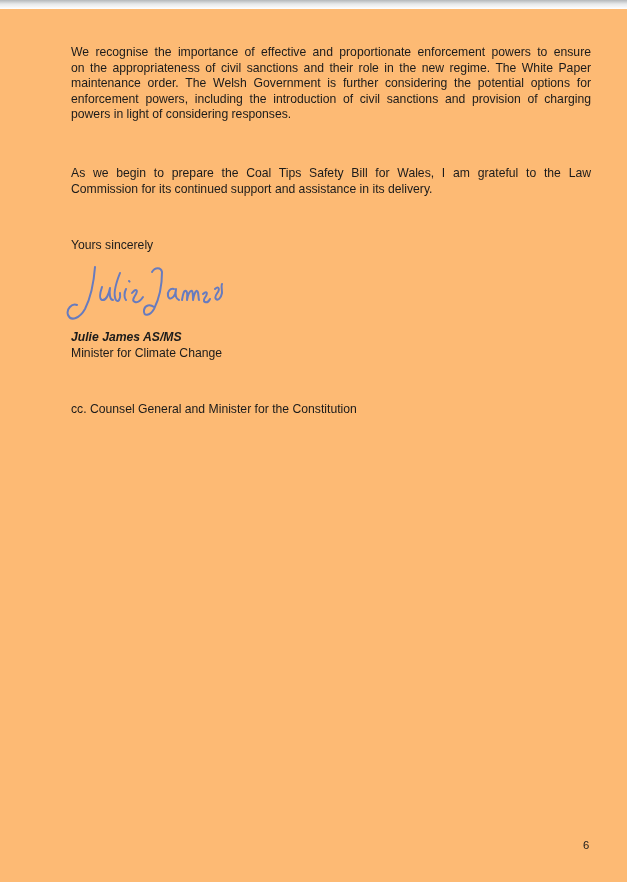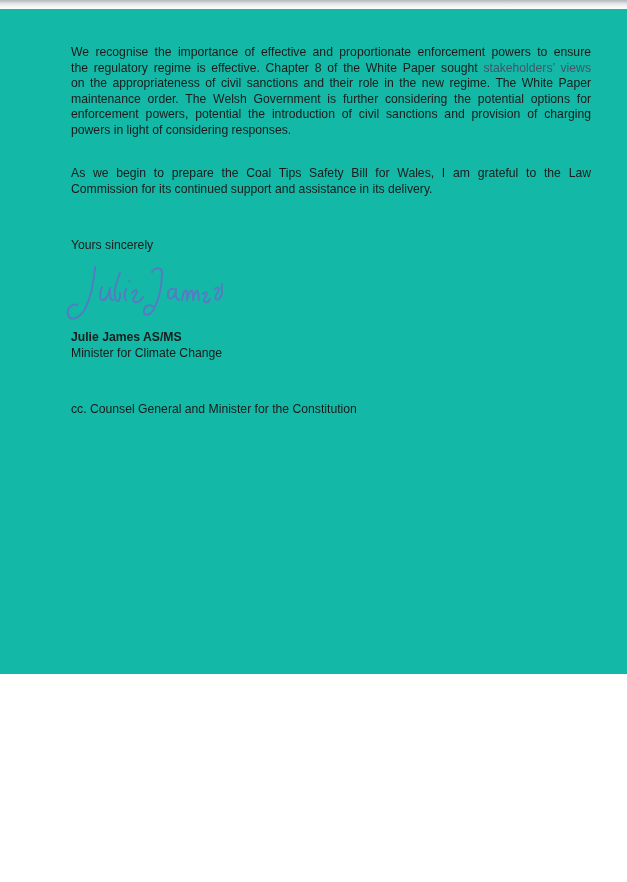--- a/index.html
+++ b/index.html
@@ -3,22 +3,22 @@
 <meta charset="utf-8">
 <style>
   html, body {
     margin: 0;
     padding: 0;
     background: #ffffff;
   }
   .page {
     position: relative;
     width: 627px;
-    height: 674px;
-    background: #14b8a6;
+    height: 882px;
+    background: #fdba74;
     overflow: hidden;
     font-family: "Liberation Sans", "DejaVu Sans", sans-serif;
     color: #1b1b1b;
   }
   .top-shadow {
     position: absolute;
     top: 0; left: 0; right: 0;
     height: 9px;
     background: linear-gradient(to bottom, #b4b8bb 0%, #e7e9ea 45%, #ffffff 100%);
   }
@@ -34,21 +34,21 @@
     text-align-last: justify;
   }
   .jline.lastline {
     text-align-last: left;
   }
   .highlight {
     color: #44546a;
   }
   .closing { top: 238px; }
   .sig-block { top: 330px; }
-  .sig-block .name { font-weight: bold; }
+  .sig-block .name { font-weight: bold; font-style: italic; }
   .cc-line { top: 402px; }
   .signature-svg {
     position: absolute;
     left: 60px;
     top: 261px;
   }
   .page-number {
     position: absolute;
     left: 583px;
     top: 839px;
@@ -58,24 +58,23 @@
 </style>
 </head>
 <body>
 
 <div class="page">
 
   <div class="top-shadow"></div>
 
   <div class="textblock" style="top:45px">
     <div class="jline">We recognise the importance of effective and proportionate enforcement powers to ensure</div>
-    <div class="jline"><span>the regulatory regime is effective.  Chapter 8 of the White Paper sought </span><span class="highlight">stakeholders’ views</span></div>
     <div class="jline">on the appropriateness of civil sanctions and their role in the new regime.  The White Paper</div>
     <div class="jline">maintenance order. The Welsh Government is further considering the potential options for</div>
-    <div class="jline">enforcement powers, potential the introduction of civil sanctions and provision of charging</div>
+    <div class="jline">enforcement powers, including the introduction of civil sanctions and provision of charging</div>
     <div class="jline lastline">powers in light of considering responses.</div>
   </div>
 
   <div class="textblock closing">Yours sincerely</div>
 
   <div class="textblock" style="top:166px">
     <div class="jline">As we begin to prepare the Coal Tips Safety Bill for Wales, I am grateful to the Law</div>
     <div class="jline lastline">Commission for its continued support and assistance in its delivery.</div>
   </div>
 

